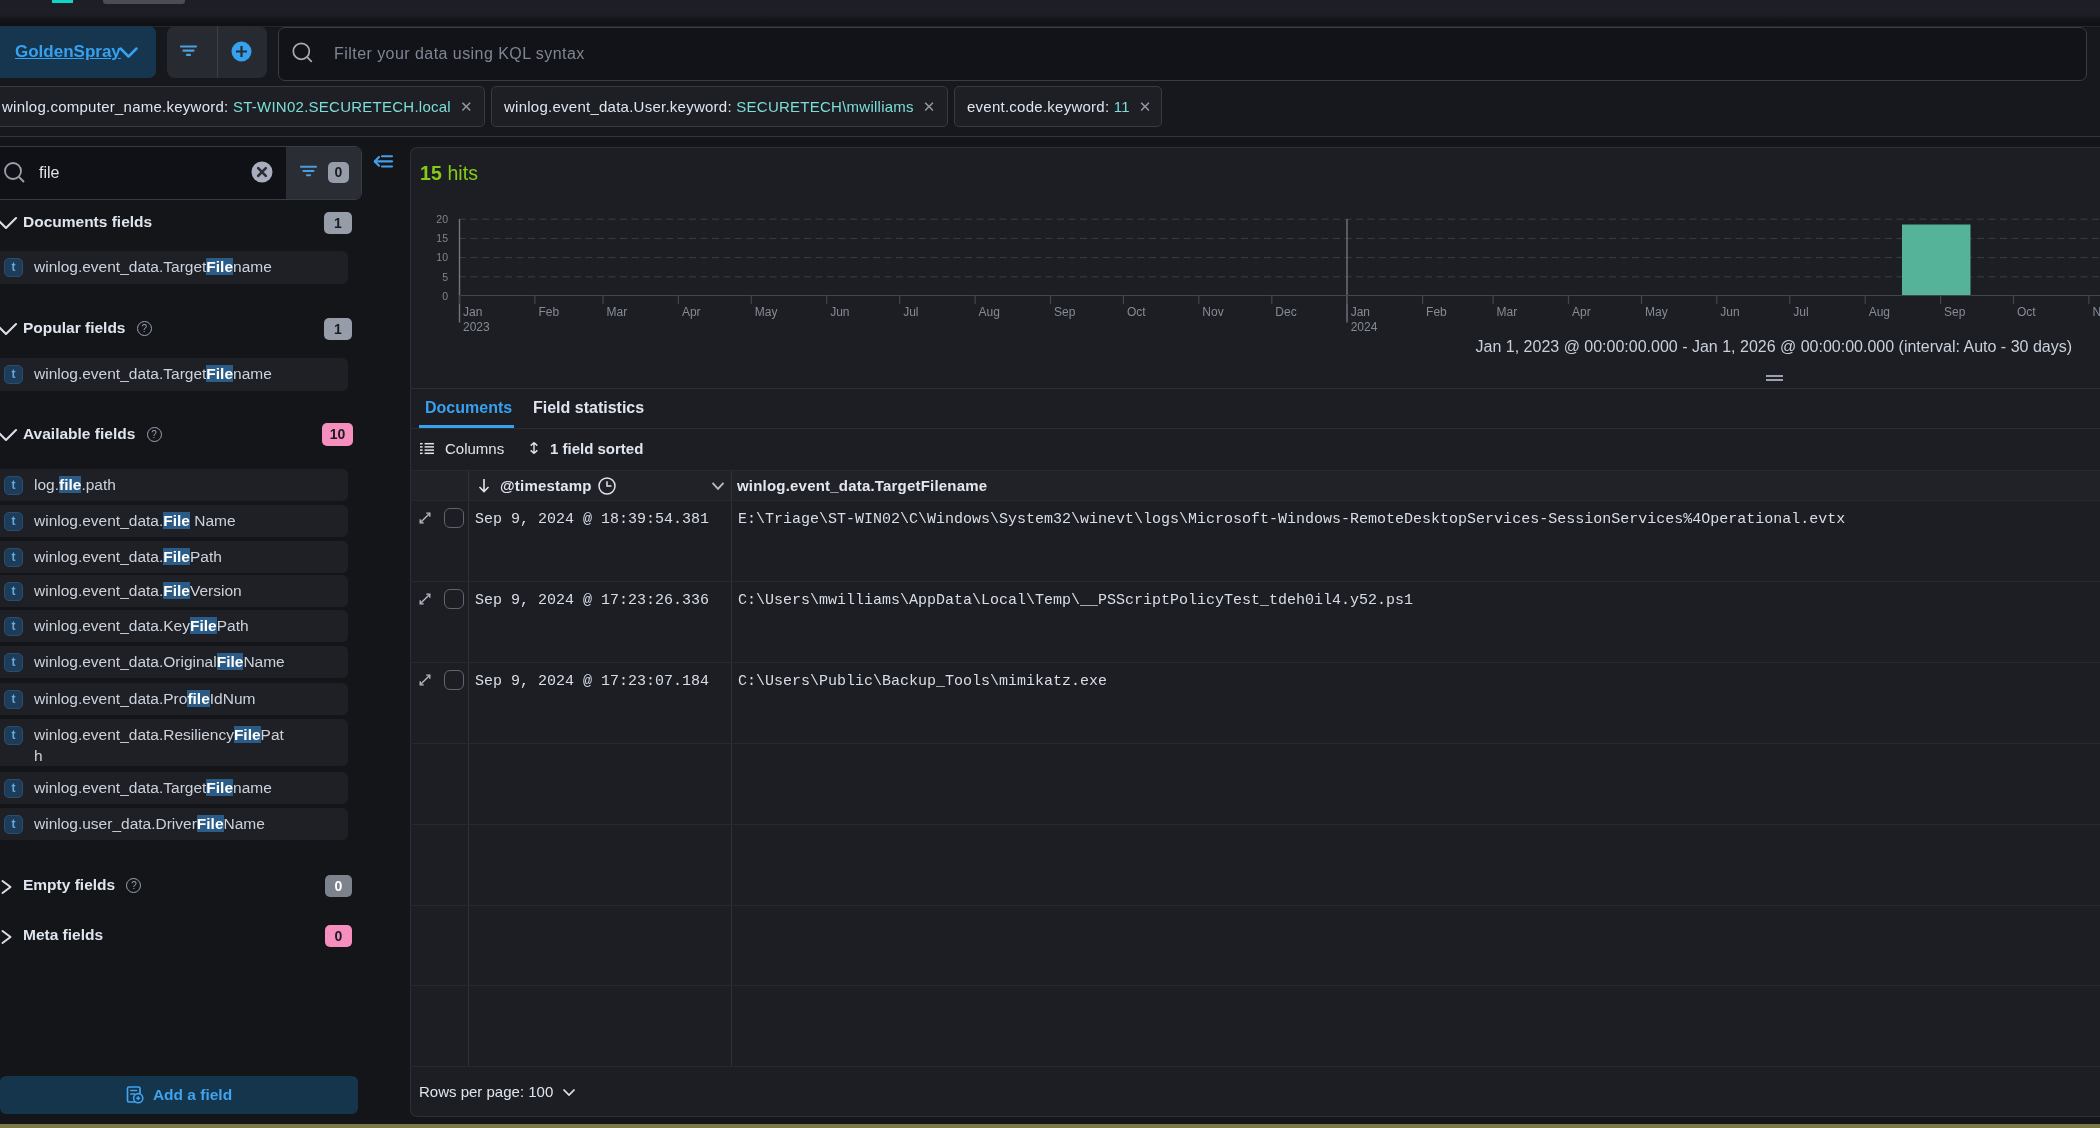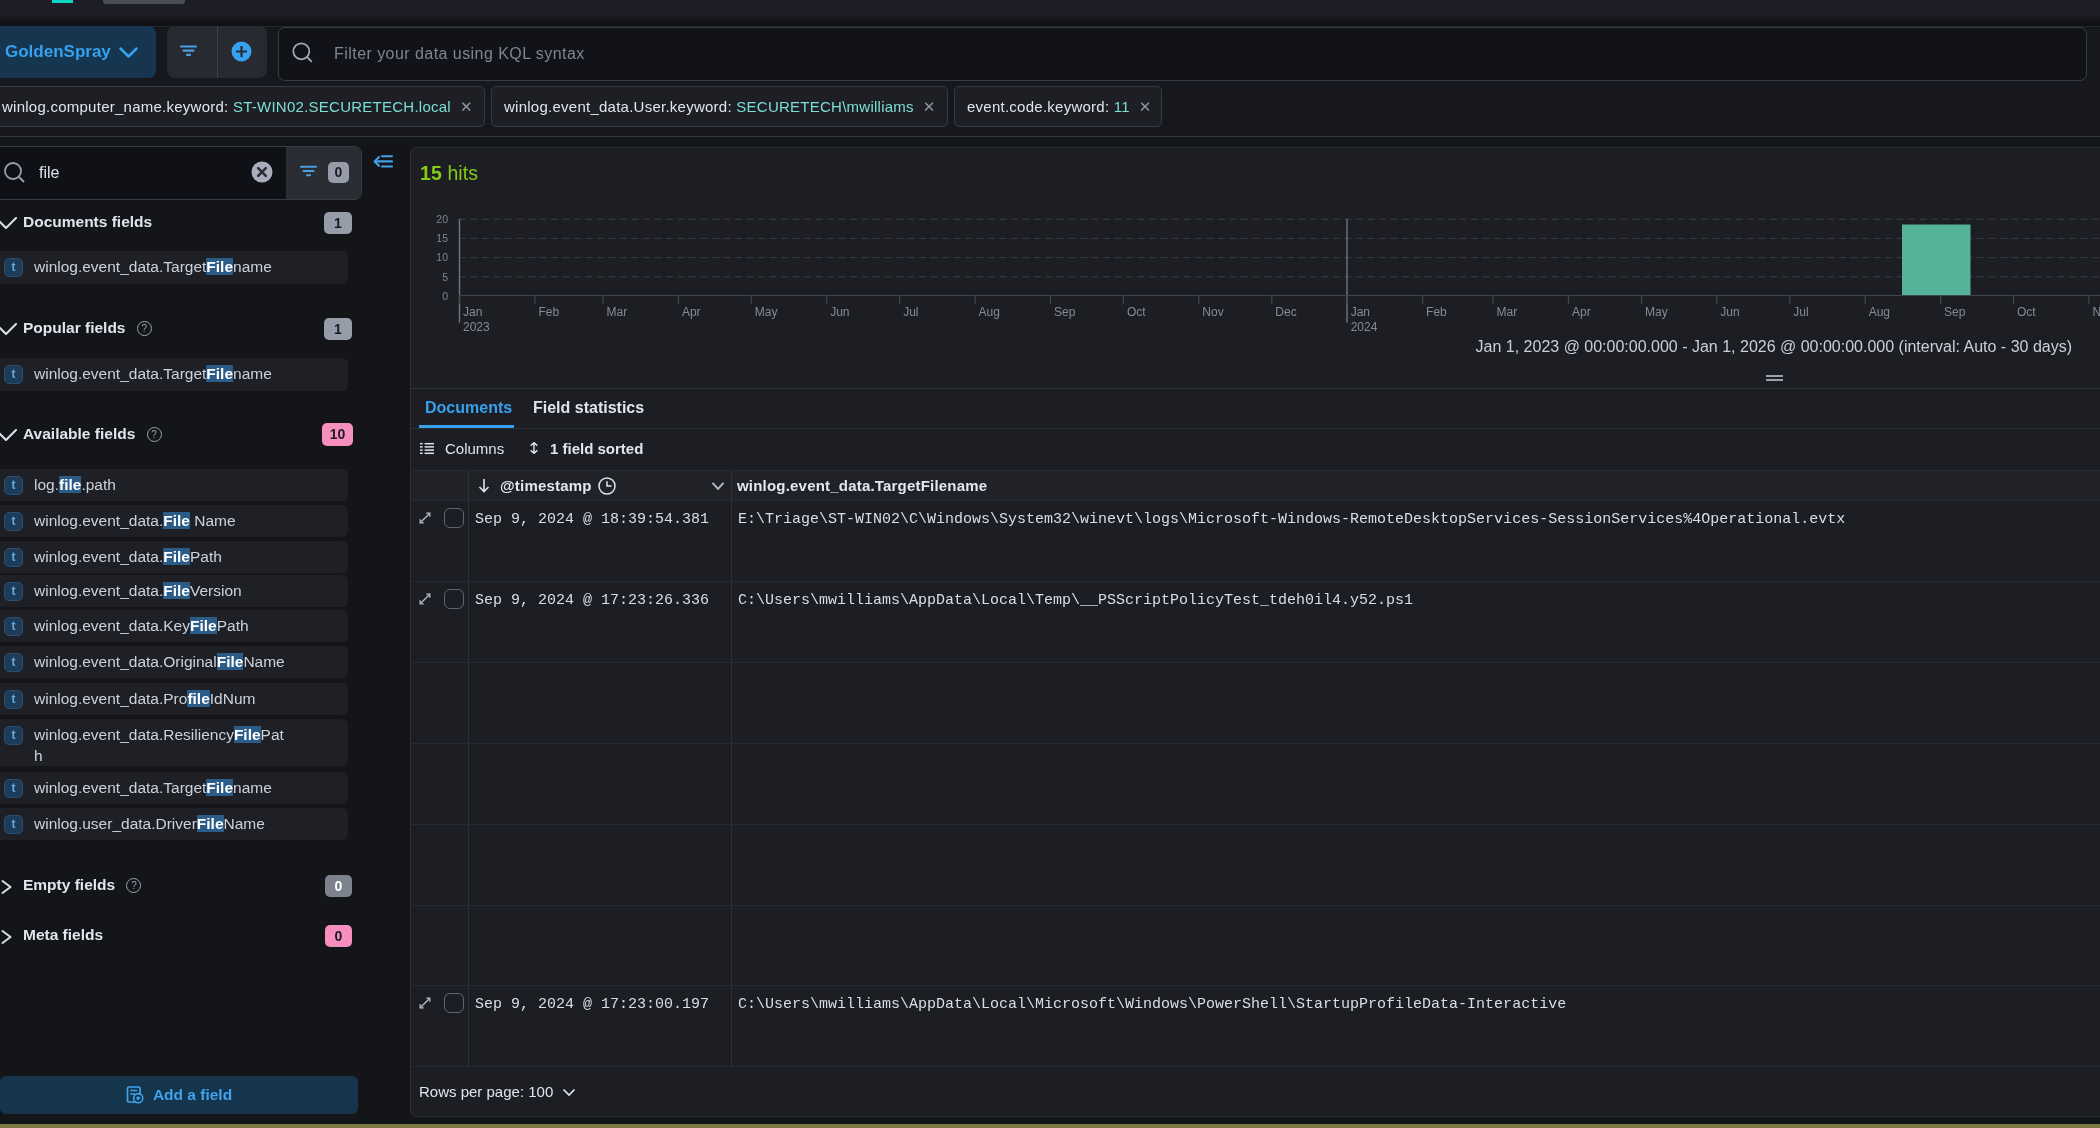--- a/index.html
+++ b/index.html
@@ -68,21 +68,21 @@
         vertical-align:1px; margin-left:7px; }
 </style>
 </head>
 <body>
 <div id="app">
   <div id="hdr"></div>
   <div class="abs" style="left:52px;top:0;width:21px;height:3px;background:#0fd6c3;"></div>
   <div class="abs" style="left:103px;top:0;width:82px;height:4px;background:#4a4d55;border-radius:0 0 3px 3px;"></div>
 
   <div id="qrow"></div>
-  <div id="gs-btn"><span style="margin-left:15px;">GoldenSpray</span></div>
+  <div id="gs-btn"><span style="margin-left:25px;text-decoration:underline;">GoldenSpray</span></div>
   <svg class="abs" style="left:118px;top:46px;" width="21" height="13" viewBox="0 0 21 13">
     <path d="M2.5 2.5 L10.5 10.5 L18.5 2.5" fill="none" stroke="#36a2ef" stroke-width="2.5" stroke-linecap="round" stroke-linejoin="round"></path>
   </svg>
   <div id="fgroup">
       <div class="div"></div>
     </div>
   <svg class="abs" style="left:179px;top:43px;" width="19" height="19" viewBox="0 0 19 19">
     <path d="M2 3.5 h15 M4.5 7.7 h10 M8 11.9 h3" stroke="#4a9fe0" stroke-width="2.2" stroke-linecap="round"></path>
   </svg>
   <svg class="abs" style="left:231px;top:41px;" width="21" height="21" viewBox="0 0 21 21">
@@ -341,27 +341,27 @@
       <span class="mono fn">E:\Triage\ST-WIN02\C\Windows\System32\winevt\logs\Microsoft-Windows-RemoteDesktopServices-SessionServices%4Operational.evtx</span>
     </div>
   <div class="rowc" style="top:581px;">
       <svg class="exp" viewBox="0 0 14 14">
         <path d="M3.2 10.8 L10.8 3.2 M8.3 2.2 H11.8 V5.7 M2.2 8.3 V11.8 H5.7" fill="none" stroke="#b9bfca" stroke-width="1.3"></path>
       </svg>
       <span class="checkbox"></span>
       <span class="mono ts">Sep 9, 2024 @ 17:23:26.336</span>
       <span class="mono fn">C:\Users\mwilliams\AppData\Local\Temp\__PSScriptPolicyTest_tdeh0il4.y52.ps1</span>
     </div>
-  <div class="rowc" style="top:985px;">
+  <div class="rowc" style="top:662px;">
       <svg class="exp" viewBox="0 0 14 14">
         <path d="M3.2 10.8 L10.8 3.2 M8.3 2.2 H11.8 V5.7 M2.2 8.3 V11.8 H5.7" fill="none" stroke="#b9bfca" stroke-width="1.3"></path>
       </svg>
       <span class="checkbox"></span>
-      <span class="mono ts">Sep 9, 2024 @ 17:23:00.197</span>
-      <span class="mono fn">C:\Users\mwilliams\AppData\Local\Microsoft\Windows\PowerShell\StartupProfileData-Interactive</span>
+      <span class="mono ts">Sep 9, 2024 @ 17:23:07.184</span>
+      <span class="mono fn">C:\Users\Public\Backup_Tools\mimikatz.exe</span>
     </div>
 
   <div class="abs" style="left:419px;top:1083px;font-size:15px;color:#dfe5ef;">Rows per page: 100</div>
   <svg class="abs" style="left:562px;top:1088px;" width="14" height="9" viewBox="0 0 14 9">
     <path d="M1.5 1.5 L7 7 L12.5 1.5" fill="none" stroke="#dfe5ef" stroke-width="1.7"></path>
   </svg>
 
   <div class="olive abs" style="left:0;top:1124px;width:2100px;height:4px;background:#7d7845;"></div>
 </div>
 

